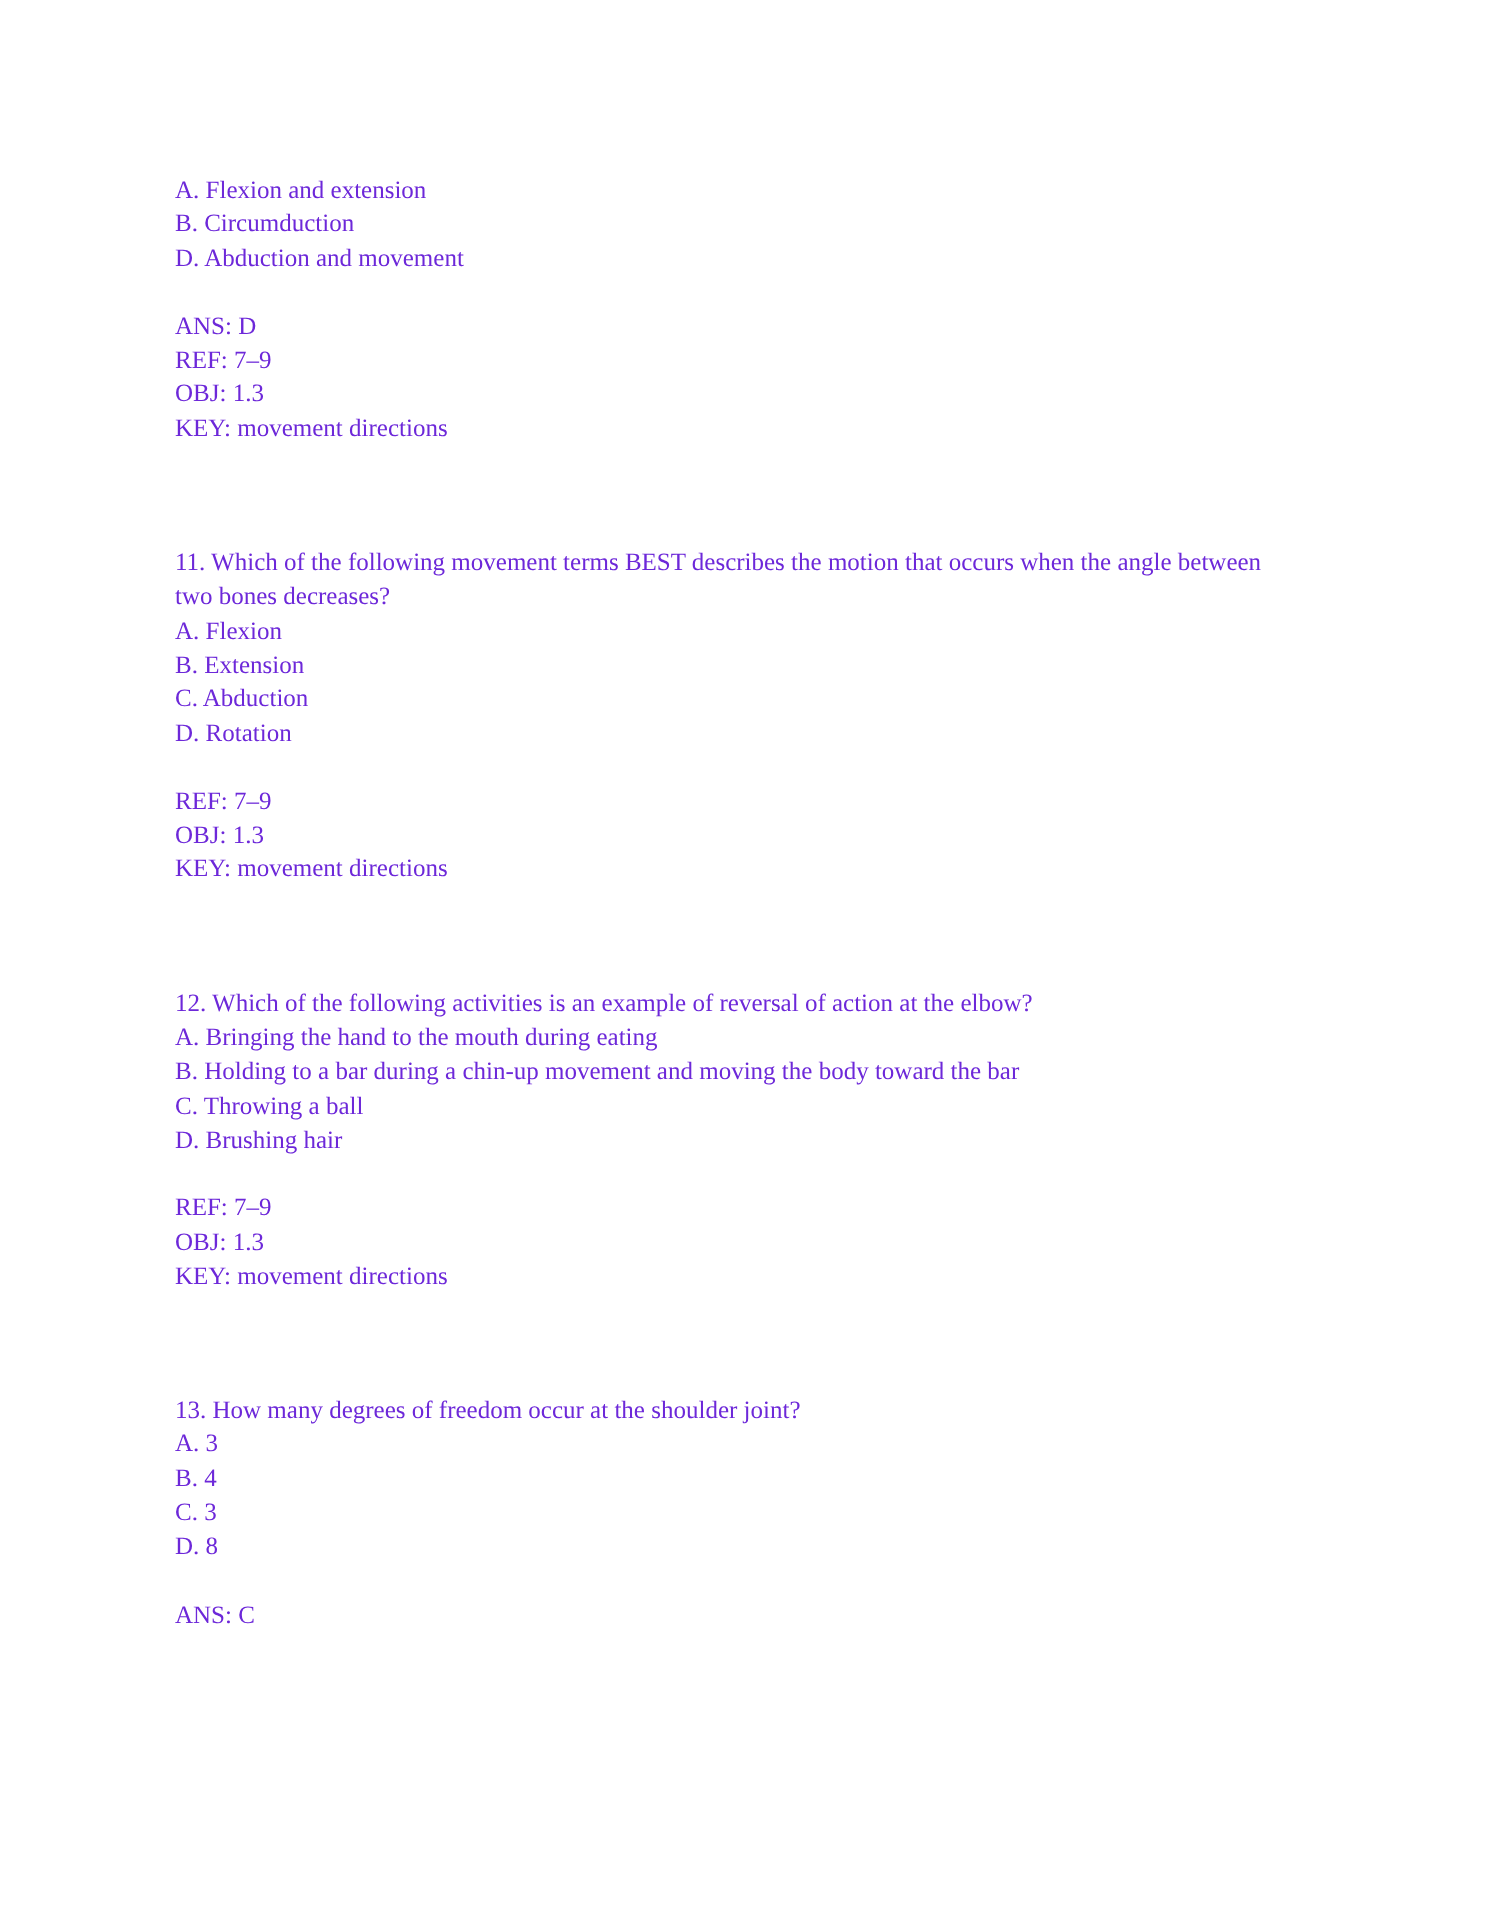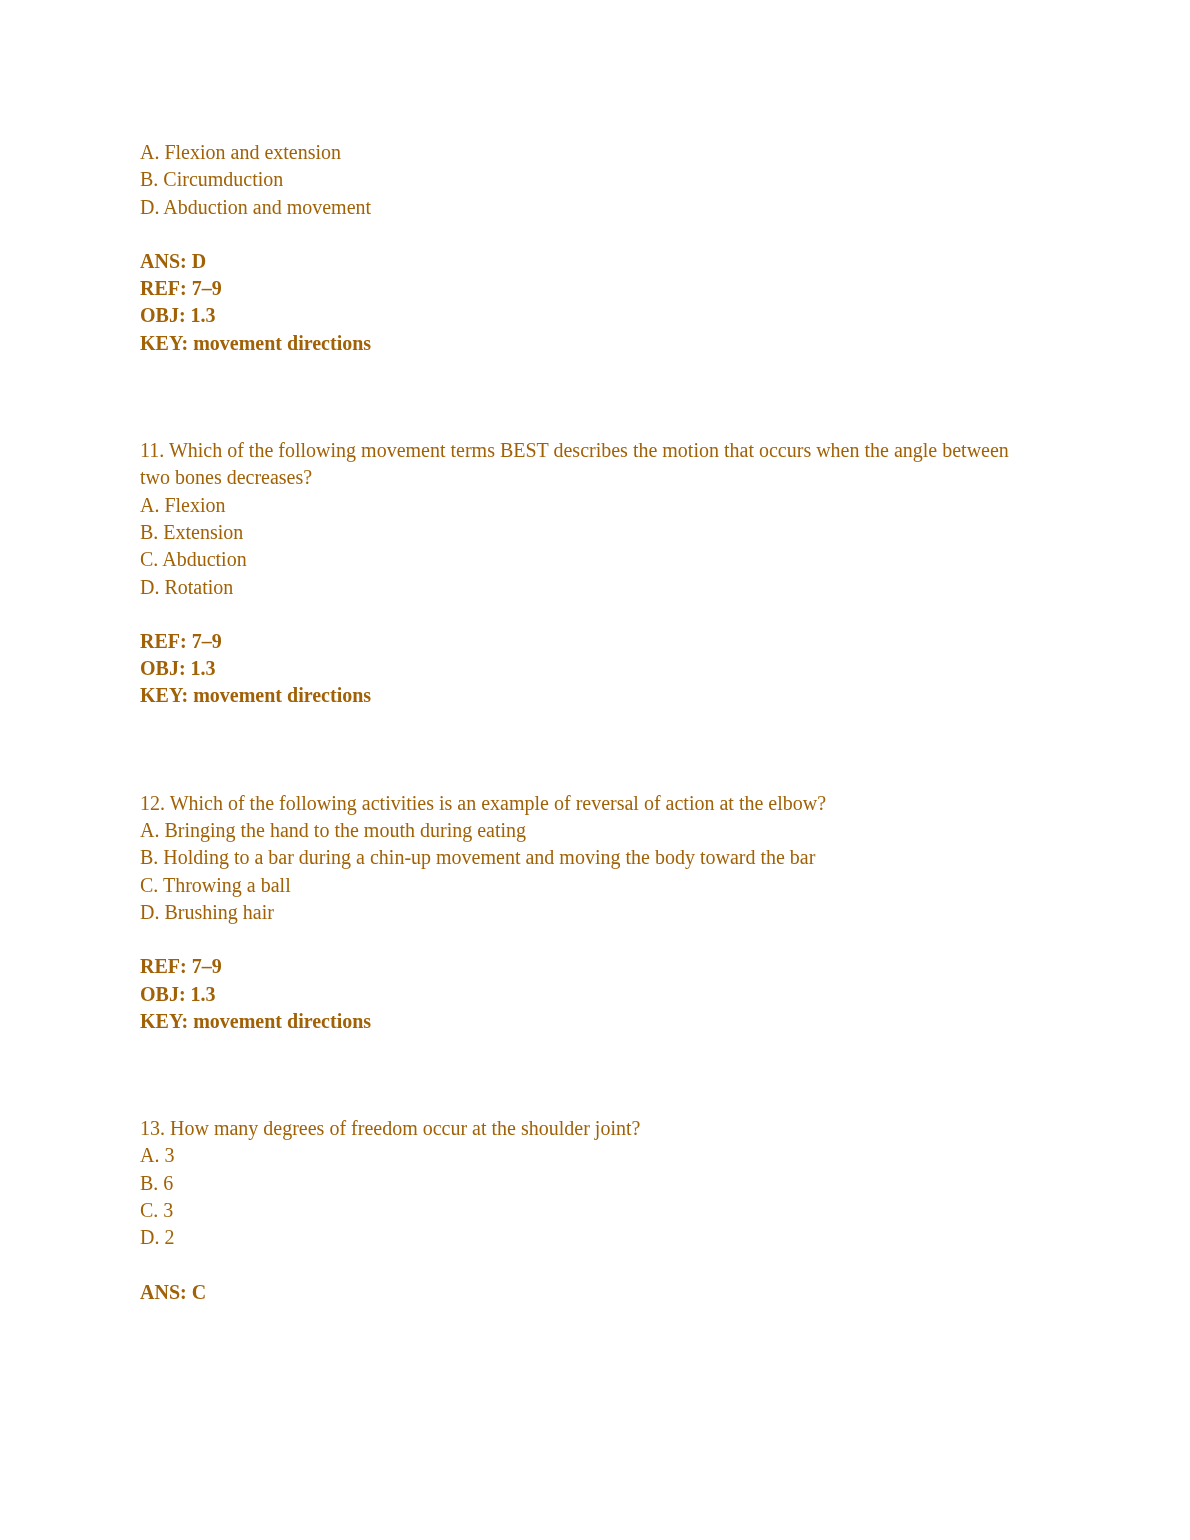--- a/index.html
+++ b/index.html
@@ -5,33 +5,33 @@
   html, body {
     margin: 0;
     padding: 0;
     background: #ffffff;
   }
   .page {
     position: relative;
     width: 1190px;
     height: 1540px;
     background: #ffffff;
-    color: #a16207;
+    color: #6d28d9;
     font-family: "Liberation Serif", "DejaVu Serif", serif;
     font-size: 20px;
     line-height: 27.3px;
     box-sizing: border-box;
     padding: 139px 130px 0 140px;
     overflow: hidden;
   }
   .textblock {
     max-width: 880px;
   }
   .block { margin: 0; }
-  .answer-block { margin-top: 27px; font-weight: bold; }
+  .answer-block { margin-top: 27px; }
   .question-block { margin-top: 80px; }
   .line { white-space: pre-wrap; }
 </style>
 </head>
 <body>
 
 <div class="page">
   <div class="textblock">
 
     <div class="block options-block">
@@ -68,22 +68,22 @@
     </div>
     <div class="block answer-block">
       <div class="line">REF: 7–9</div>
       <div class="line">OBJ: 1.3</div>
       <div class="line">KEY: movement directions</div>
     </div>
 
     <div class="block question-block">
       <div class="line">13. How many degrees of freedom occur at the shoulder joint?</div>
       <div class="line">A. 3</div>
-      <div class="line">B. 6</div>
+      <div class="line">B. 4</div>
       <div class="line">C. 3</div>
-      <div class="line">D. 2</div>
+      <div class="line">D. 8</div>
     </div>
     <div class="block answer-block">
       <div class="line">ANS: C</div>
     </div>
 
   </div>
 </div>
 
 </body></html>

